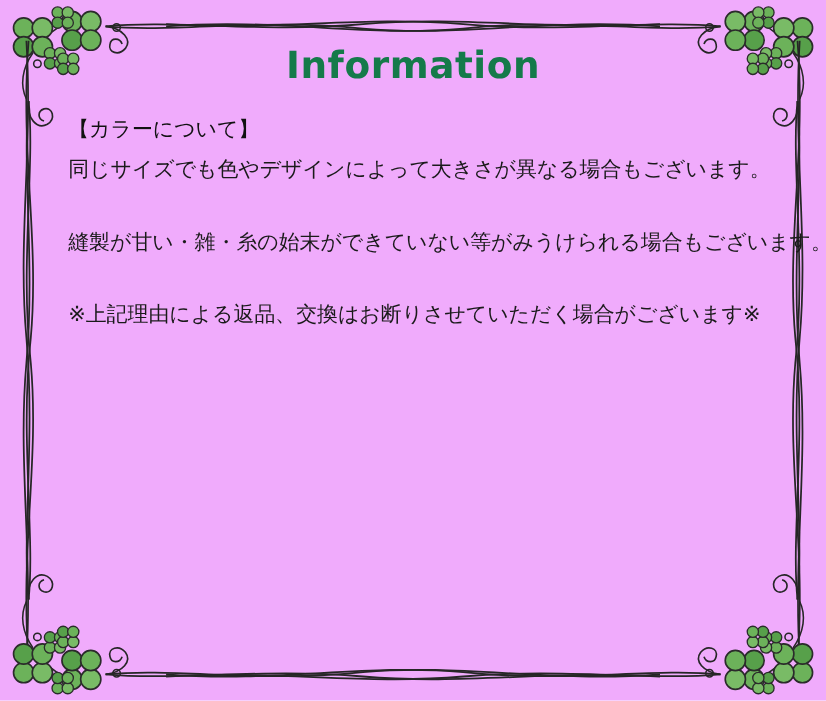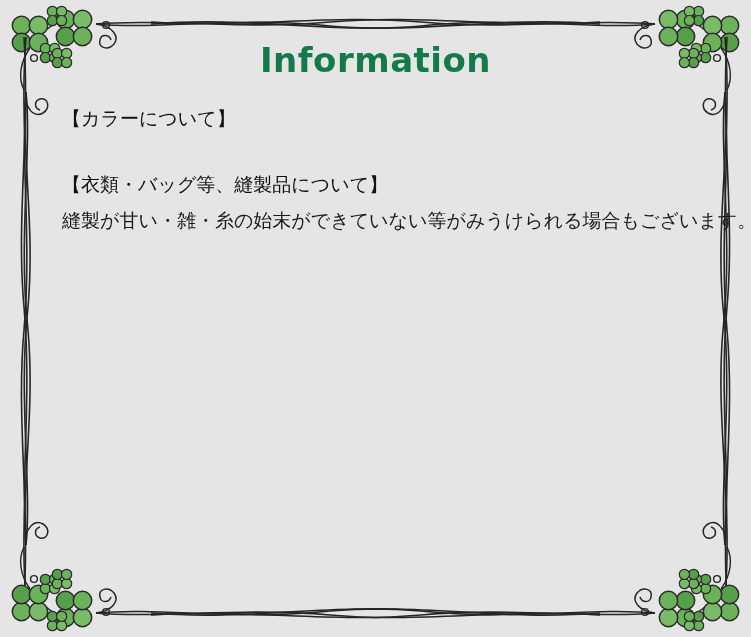--- a/index.html
+++ b/index.html
@@ -5,21 +5,21 @@
 <style>
   html, body {
     margin: 0;
     padding: 0;
     background: #ffffff;
   }
   #page {
     position: relative;
     width: 751px;
     height: 637px;
-    background: #e5e5e5;
+    background: #f0abfc;
     overflow: hidden;
     font-family: "DejaVu Sans", "Liberation Sans", sans-serif;
   }
 
   
   #frame-svg {
     position: absolute;
     left: 0;
     top: 0;
     width: 751px;
@@ -127,22 +127,25 @@
       </g>
   </svg>
 
   <div class="title">Information</div>
 
   <div class="body-area">
 
 
     <div class="block">
       <div class="line heading">【カラーについて】</div>
+      <div class="line">同じサイズでも色やデザインによって大きさが異なる場合もございます。</div>
     </div>
 
     <div class="block">
-      <div class="line heading">【衣類・バッグ等、縫製品について】</div>
       <div class="line">縫製が甘い・雑・糸の始末ができていない等がみうけられる場合もございます。</div>
     </div>
 
+    <div class="block footer-note">
+      <div class="line">※上記理由による返品、交換はお断りさせていただく場合がございます※</div>
+    </div>
 
   </div>
 </div>
 
 </body></html>

